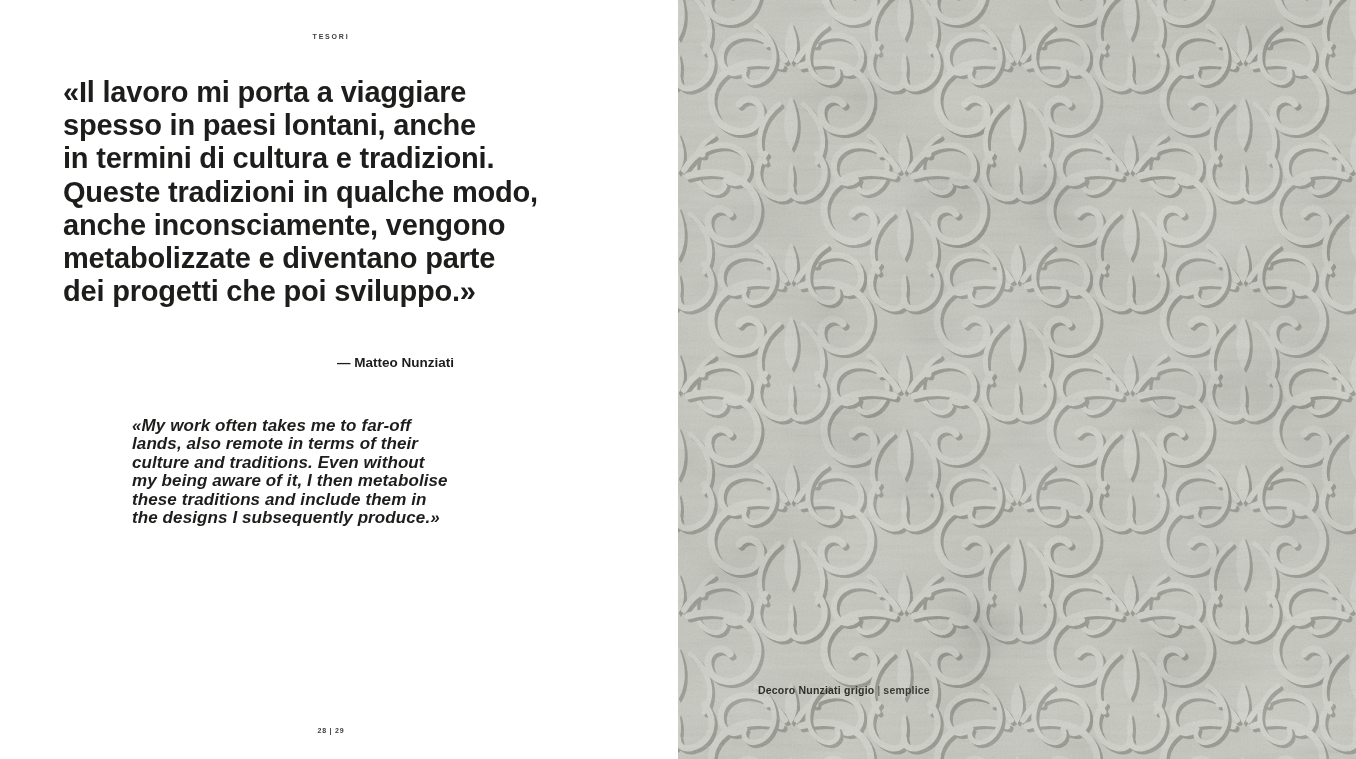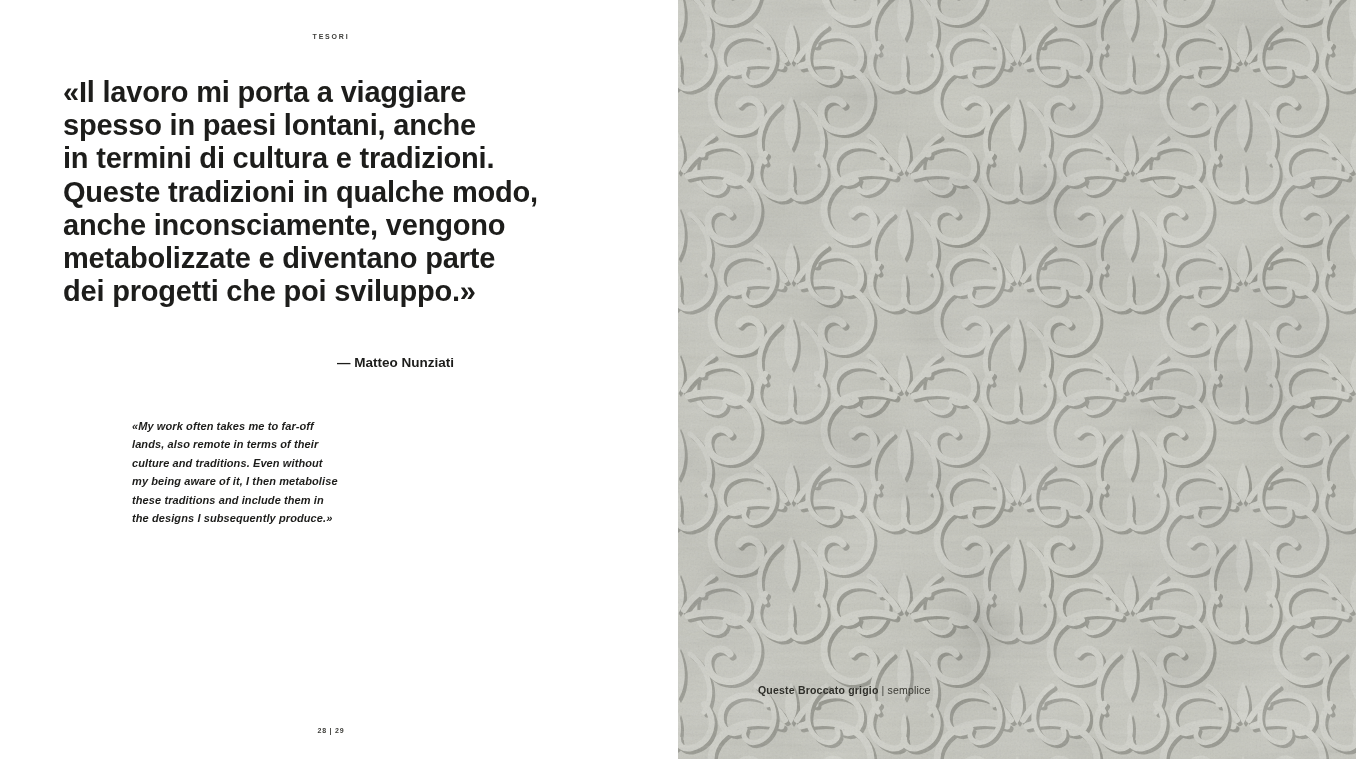--- a/index.html
+++ b/index.html
@@ -46,21 +46,21 @@
     position: absolute;
     left: 337px; top: 355px;
     font-size: 13.5px;
     font-weight: 700;
     color: #1d1d1b;
   }
   .quote-en {
     position: absolute;
     left: 132px; top: 417px;
     width: 320px;
-    font-size: 11px;
+    font-size: 17px;
     line-height: 18.4px;
     font-weight: 700;
     font-style: italic;
     letter-spacing: 0.1px;
     color: #1d1d1b;
     white-space: pre-line;
   }
   .folio {
     position: absolute;
     left: 256px; top: 727px;
@@ -83,21 +83,21 @@
   .caption {
     position: absolute;
     left: 80px; top: 684px;
     font-size: 10.5px;
     color: #2f2f2a;
     letter-spacing: 0.2px;
     white-space: nowrap;
   }
   .caption .cap-name { font-weight: 700; }
   .caption .cap-sep { font-weight: 400; color: #45453f; margin: 0 3px; }
-  .caption .cap-variant { font-weight: 400; color: #3a3a34; text-align: right; }
+  .caption .cap-variant { font-weight: 700; color: #3a3a34; text-align: right; }
 </style>
 </head>
 <body>
 
 <div class="spread">
 
   <section class="left-page">
     <div class="running-head">TESORI</div>
 
     <div class="quote-it">«Il lavoro mi porta a viaggiare
@@ -173,17 +173,17 @@
           <feColorMatrix type="saturate" values="0"></feColorMatrix>
         </filter>
       </defs>
       <rect width="678" height="759" fill="url(#damask)"></rect>
       <rect width="678" height="759" filter="url(#blotch)" opacity="0.30"></rect>
       <rect width="678" height="759" filter="url(#streaks)" opacity="0.12"></rect>
       <rect width="678" height="759" filter="url(#grain)" opacity="0.16"></rect>
     </svg>
 
     <div class="caption">
-      <span class="cap-name">Queste Broccato grigio</span><span class="cap-sep">|</span><span class="cap-variant">semplice</span>
+      <span class="cap-name">Decoro Nunziati grigio</span><span class="cap-sep">|</span><span class="cap-variant">semplice</span>
     </div>
   </section>
 
 </div>
 
 </body></html>

